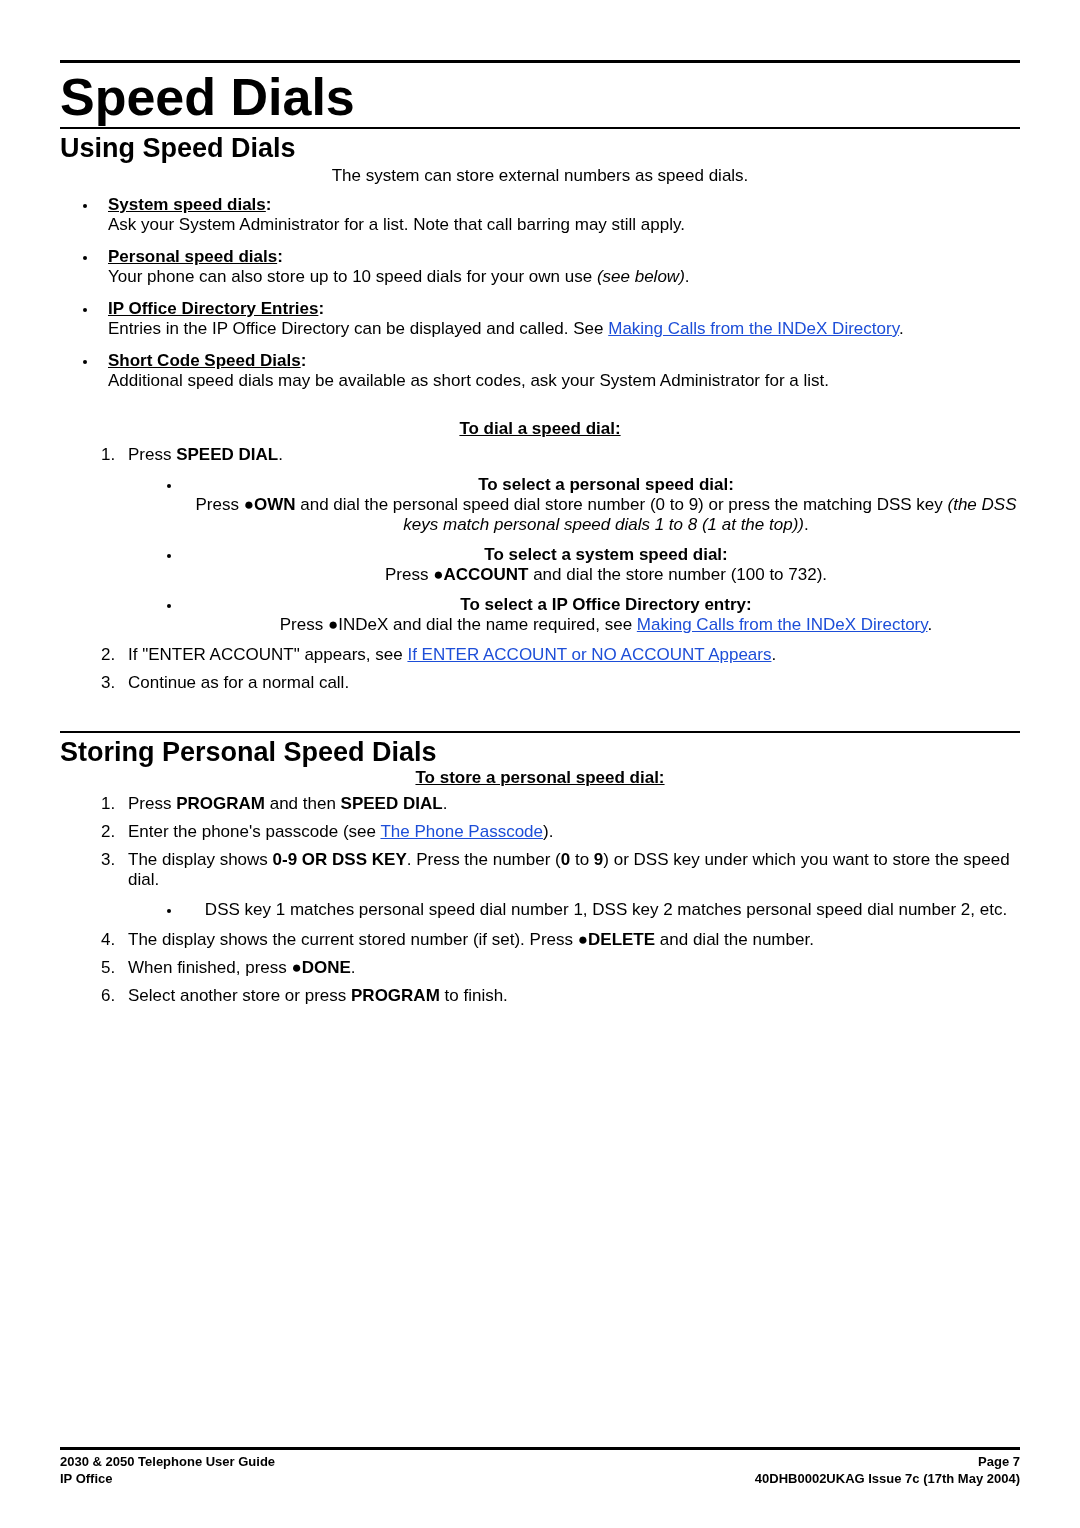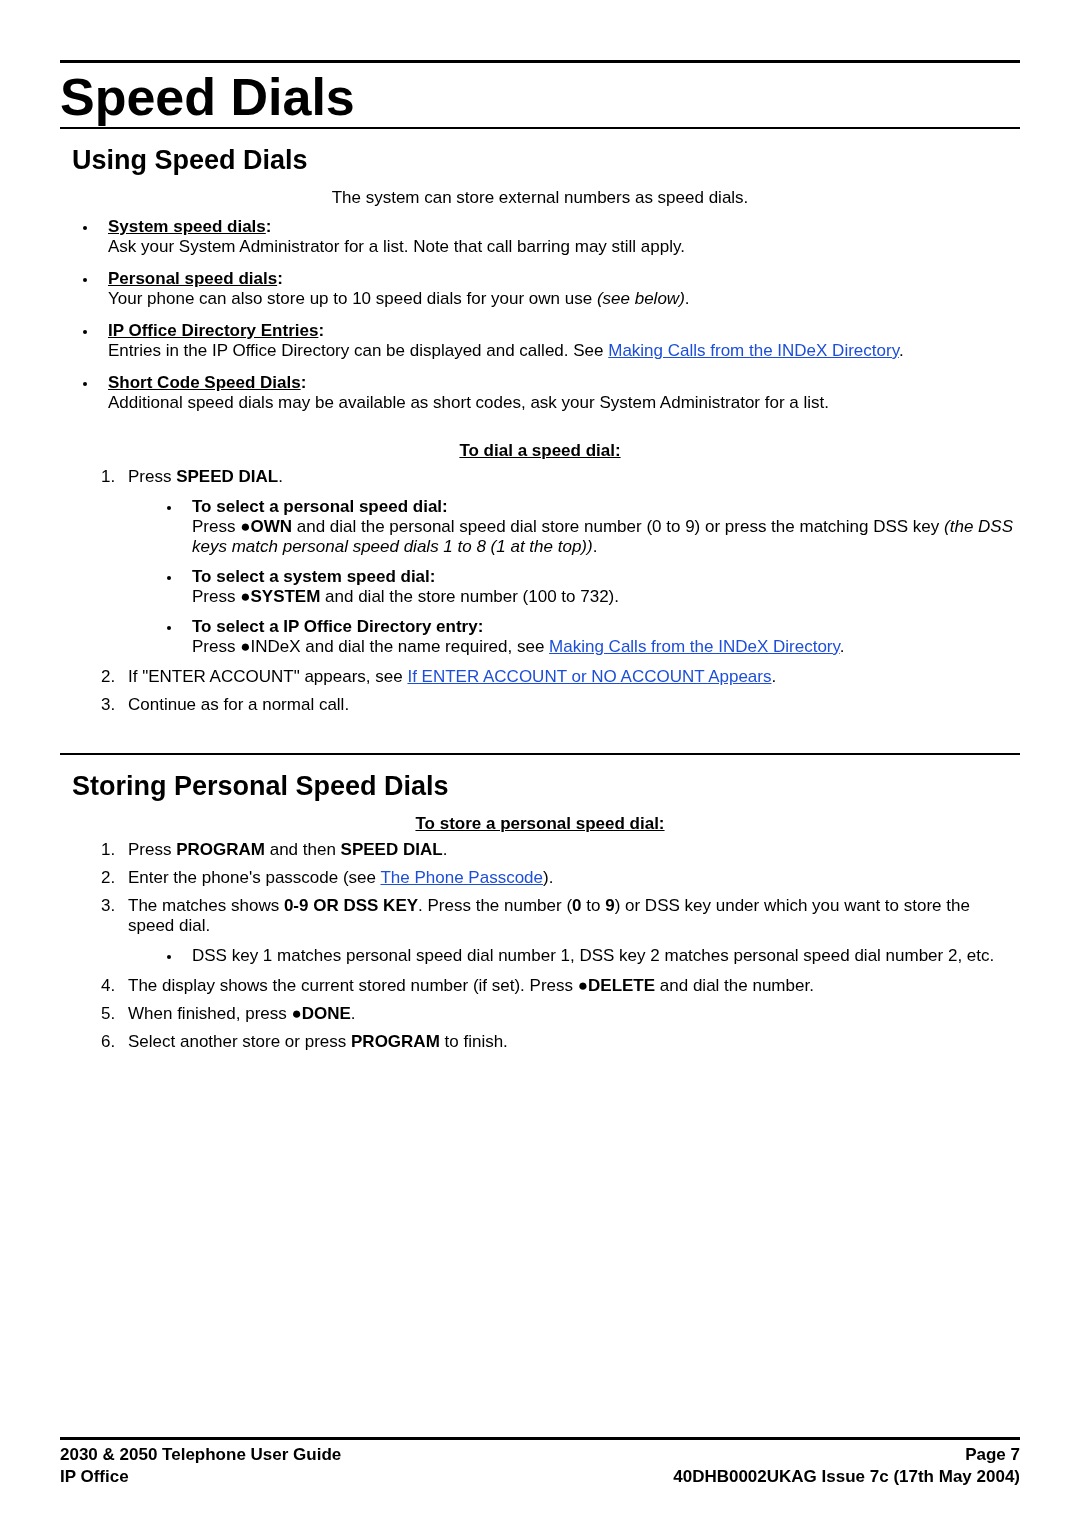--- a/index.html
+++ b/index.html
@@ -26,21 +26,21 @@
   }
   h1 {
     font-size: 52px;
     font-weight: bold;
     margin: 4px 0 0 0;
     padding: 0;
   }
   h2 {
     font-size: 27px;
     font-weight: bold;
-    margin: 12px;
+    margin: 0;
     padding-top: 4px;
   }
   .intro {
     margin: 2px 0 9px 0;
     text-align: center;
   }
   ul.outer {
     list-style: disc;
     margin: 0 0 0 38px;
     padding: 0;
@@ -76,20 +76,21 @@
     padding: 0;
   }
   ol.steps > li {
     margin-bottom: 8px;
     padding-left: 8px;
   }
   ul.inner {
     list-style: disc;
     margin: 10px 0 0 54px;
     padding: 0;
+    text-align: center;
   }
   ul.inner > li {
     margin-bottom: 10px;
     padding-left: 10px;
   }
   ul.inner > li::marker{
     font-size: 14px;
   }
   .bold { font-weight: bold; }
   .italic { font-style: italic; }
@@ -107,21 +108,21 @@
   }
   .footer-hr {
     border: none;
     border-top: 3px solid #000;
     margin-bottom: 4px;
   }
   .footer-row {
     display: flex;
     justify-content: space-between;
     font-weight: bold;
-    font-size: 17px;
+    font-size: 13px;
     line-height: 1.3;
   }
 </style>
 </head>
 <body>
 
 <hr class="hr-thick">
 
 <h1>Speed Dials</h1>
 <hr class="hr-thin">
@@ -157,21 +158,21 @@
 <ol class="steps">
   <li>
     <span>Press </span><span class="bold">SPEED DIAL</span><span>.</span>
     <ul class="inner">
       <li>
         <span class="bold">To select a personal speed dial:</span><br>
         <span>Press </span><span class="bold bullet-dot">●OWN</span><span> and dial the personal speed dial store number (0 to 9) or press the matching DSS key </span><span class="italic">(the DSS keys match personal speed dials 1 to 8 (1 at the top))</span><span>.</span>
       </li>
       <li>
         <span class="bold">To select a system speed dial:</span><br>
-        <span>Press </span><span class="bold bullet-dot">●SYSTEM</span><span> and dial the store number (100 to 732).</span>
+        <span>Press </span><span class="bold bullet-dot">●ACCOUNT</span><span> and dial the store number (100 to 732).</span>
       </li>
       <li>
         <span class="bold">To select a IP Office Directory entry:</span><br>
         <span>Press ●INDeX and dial the name required, see </span><span class="link">Making Calls from the INDeX Directory</span><span>.</span>
       </li>
     </ul>
   </li>
   <li>
     <span>If "ENTER ACCOUNT" appears, see </span><span class="link">If ENTER ACCOUNT or NO ACCOUNT Appears</span><span>.</span>
   </li>
@@ -185,21 +186,21 @@
 <div class="section-sub" style="margin-top:0">To store a personal speed dial:</div>
 
 <ol class="steps">
   <li>
     <span>Press </span><span class="bold">PROGRAM</span><span> and then </span><span class="bold">SPEED DIAL</span><span>.</span>
   </li>
   <li>
     <span>Enter the phone's passcode (see </span><span class="link">The Phone Passcode</span><span>).</span>
   </li>
   <li>
-    <span>The matches shows </span><span class="bold">0-9 OR DSS KEY</span><span>. Press the number (</span><span class="bold">0</span><span> to </span><span class="bold">9</span><span>) or DSS key under which you want to store the speed dial.</span>
+    <span>The display shows </span><span class="bold">0-9 OR DSS KEY</span><span>. Press the number (</span><span class="bold">0</span><span> to </span><span class="bold">9</span><span>) or DSS key under which you want to store the speed dial.</span>
     <ul class="inner">
       <li>DSS key 1 matches personal speed dial number 1, DSS key 2 matches personal speed dial number 2, etc.</li>
     </ul>
   </li>
   <li>
     <span>The display shows the current stored number (if set). Press </span><span class="bold bullet-dot">●DELETE</span><span> and dial the number.</span>
   </li>
   <li>
     <span>When finished, press </span><span class="bold bullet-dot">●DONE</span><span>.</span>
   </li>

